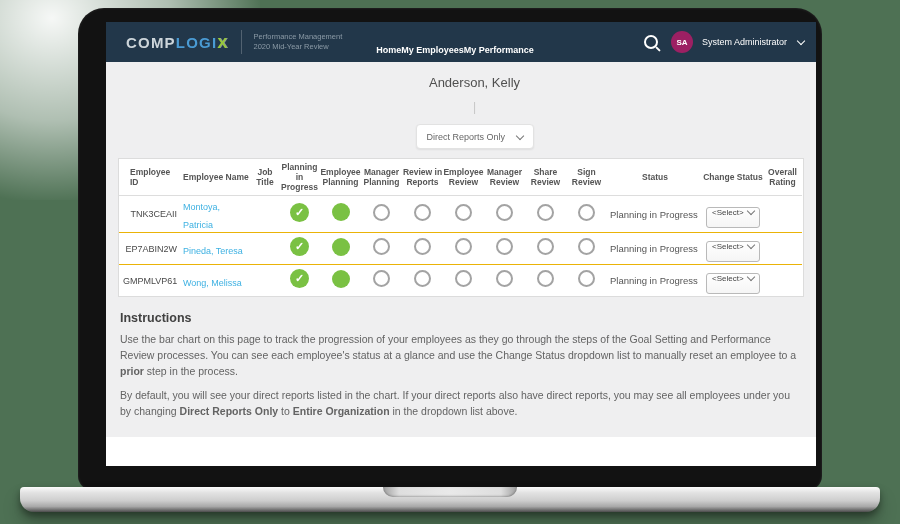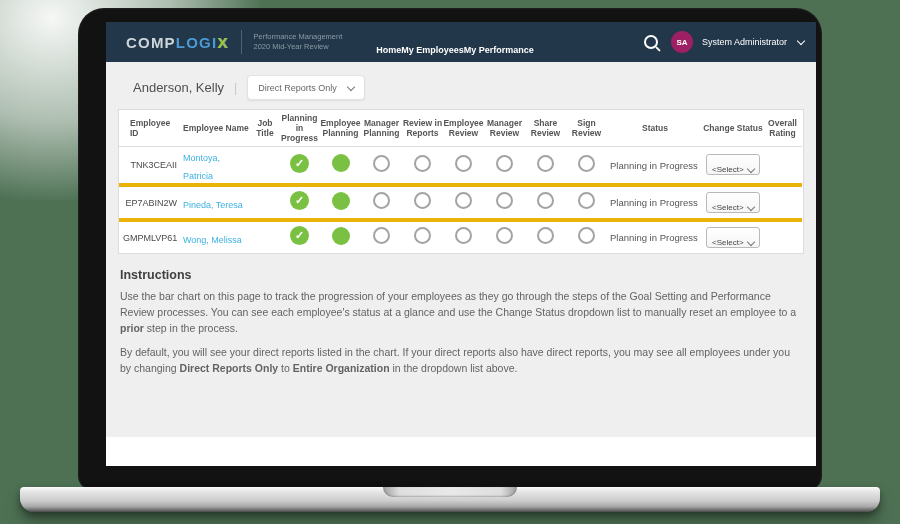--- a/index.html
+++ b/index.html
@@ -35,47 +35,47 @@
   .search-icon::after{content:'';position:absolute;width:6px;height:2px;background:#fff;
     transform:rotate(45deg);right:-5px;bottom:-3px;border-radius:1px;}
   .avatar{width:22px;height:22px;border-radius:50%;background:#9c2063;color:#fff;font-size:8px;font-weight:bold;
     display:flex;align-items:center;justify-content:center;}
   .user-name{font-size:9px;color:#ffffff;white-space:nowrap;}
   .chev{display:inline-block;width:5px;height:5px;border-right:1.5px solid #fff;border-bottom:1.5px solid #fff;
     transform:rotate(45deg);margin-left:2px;margin-bottom:2px;}
   .chev.dark{border-color:#777;}
   
   .content{background:#efeff0;height:375px;}
-  .toolbar{display:flex;align-items:center;gap:10px;padding:13px 0 0 27px;}
+  .toolbar{display:flex;align-items:center;gap:10px;padding:13px 0 0 27px;flex-direction:column;}
   .manager-name{font-size:13px;color:#4f4f4f;}
   .pipe{color:#c6c6c6;font-size:12px;}
   .filter-select{background:#fff;border:1px solid #e2e2e2;border-radius:4px;box-shadow:0 1px 2px rgba(0,0,0,0.07);
     height:25px;width:118px;display:flex;align-items:center;justify-content:space-between;
     padding:0 10px;font-size:9px;color:#666;cursor:pointer;box-sizing:border-box;}
   
   .card{margin:9px 12px 0 12px;background:#fff;border:1px solid #dcdcdc;}
   table{border-collapse:collapse;table-layout:fixed;width:683px;}
   th{font-size:8.5px;font-weight:bold;color:#555;text-align:center;vertical-align:middle;
     height:36px;line-height:1.2;padding:0;border-bottom:1px solid #ddd;}
   th.l{text-align:left;}
   th:nth-child(1){padding-left:11px;}
   th:nth-child(2){padding-left:6px;}
-  td{height:31px;vertical-align:middle;text-align:center;padding:0;border-top:4px solid #eab308;}
+  td{height:31px;vertical-align:middle;text-align:center;padding:0;border-top:1px solid #eab308;}
   tbody tr:first-child td{border-top:none;}
   td.id{font-size:9px;color:#4a4a4a;text-align:right;padding-left:4px;margin-left:24px;}
   td.name{text-align:left;padding-left:6px;margin-left:7px;}
   td.name a{font-size:9px;color:#3eb1e2;text-decoration:none;cursor:pointer;}
   td.status{font-size:9.5px;color:#555;text-align:left;padding-left:3px;}
   .dot{display:inline-block;border-radius:50%;}
   .dot.empty{width:13px;height:13px;border:2px solid #a3a3a3;background:#fff;}
   .dot.active{width:18px;height:18px;background:#7ac143;}
   .dot.done{width:19px;height:19px;background:#7ac143;position:relative;}
   .dot.done::after{content:'✓';position:absolute;left:0;top:0;width:19px;height:19px;
     color:#fff;font-size:11px;font-weight:bold;line-height:19px;text-align:center;}
-  .select-box{display:inline-flex;align-items:flex-end;justify-content:space-between;width:54px;height:21px;
+  .select-box{display:inline-flex;align-items:flex-start;justify-content:space-between;width:54px;height:21px;
     border:1px solid #b9b9b9;border-radius:3px;background:linear-gradient(#fff,#f5f5f5);
     padding:0 5px;box-sizing:border-box;font-size:8px;color:#444;cursor:pointer;}
   
   .instructions{padding:14px 14px 0 14px;}
   .instructions h3{margin:0 0 7px 0;font-size:12.5px;color:#414141;}
   .instructions p{margin:0 0 9px 0;font-size:10.5px;color:#636363;line-height:1.5;max-width:682px;}
 </style>
 </head>
 <body>
 

